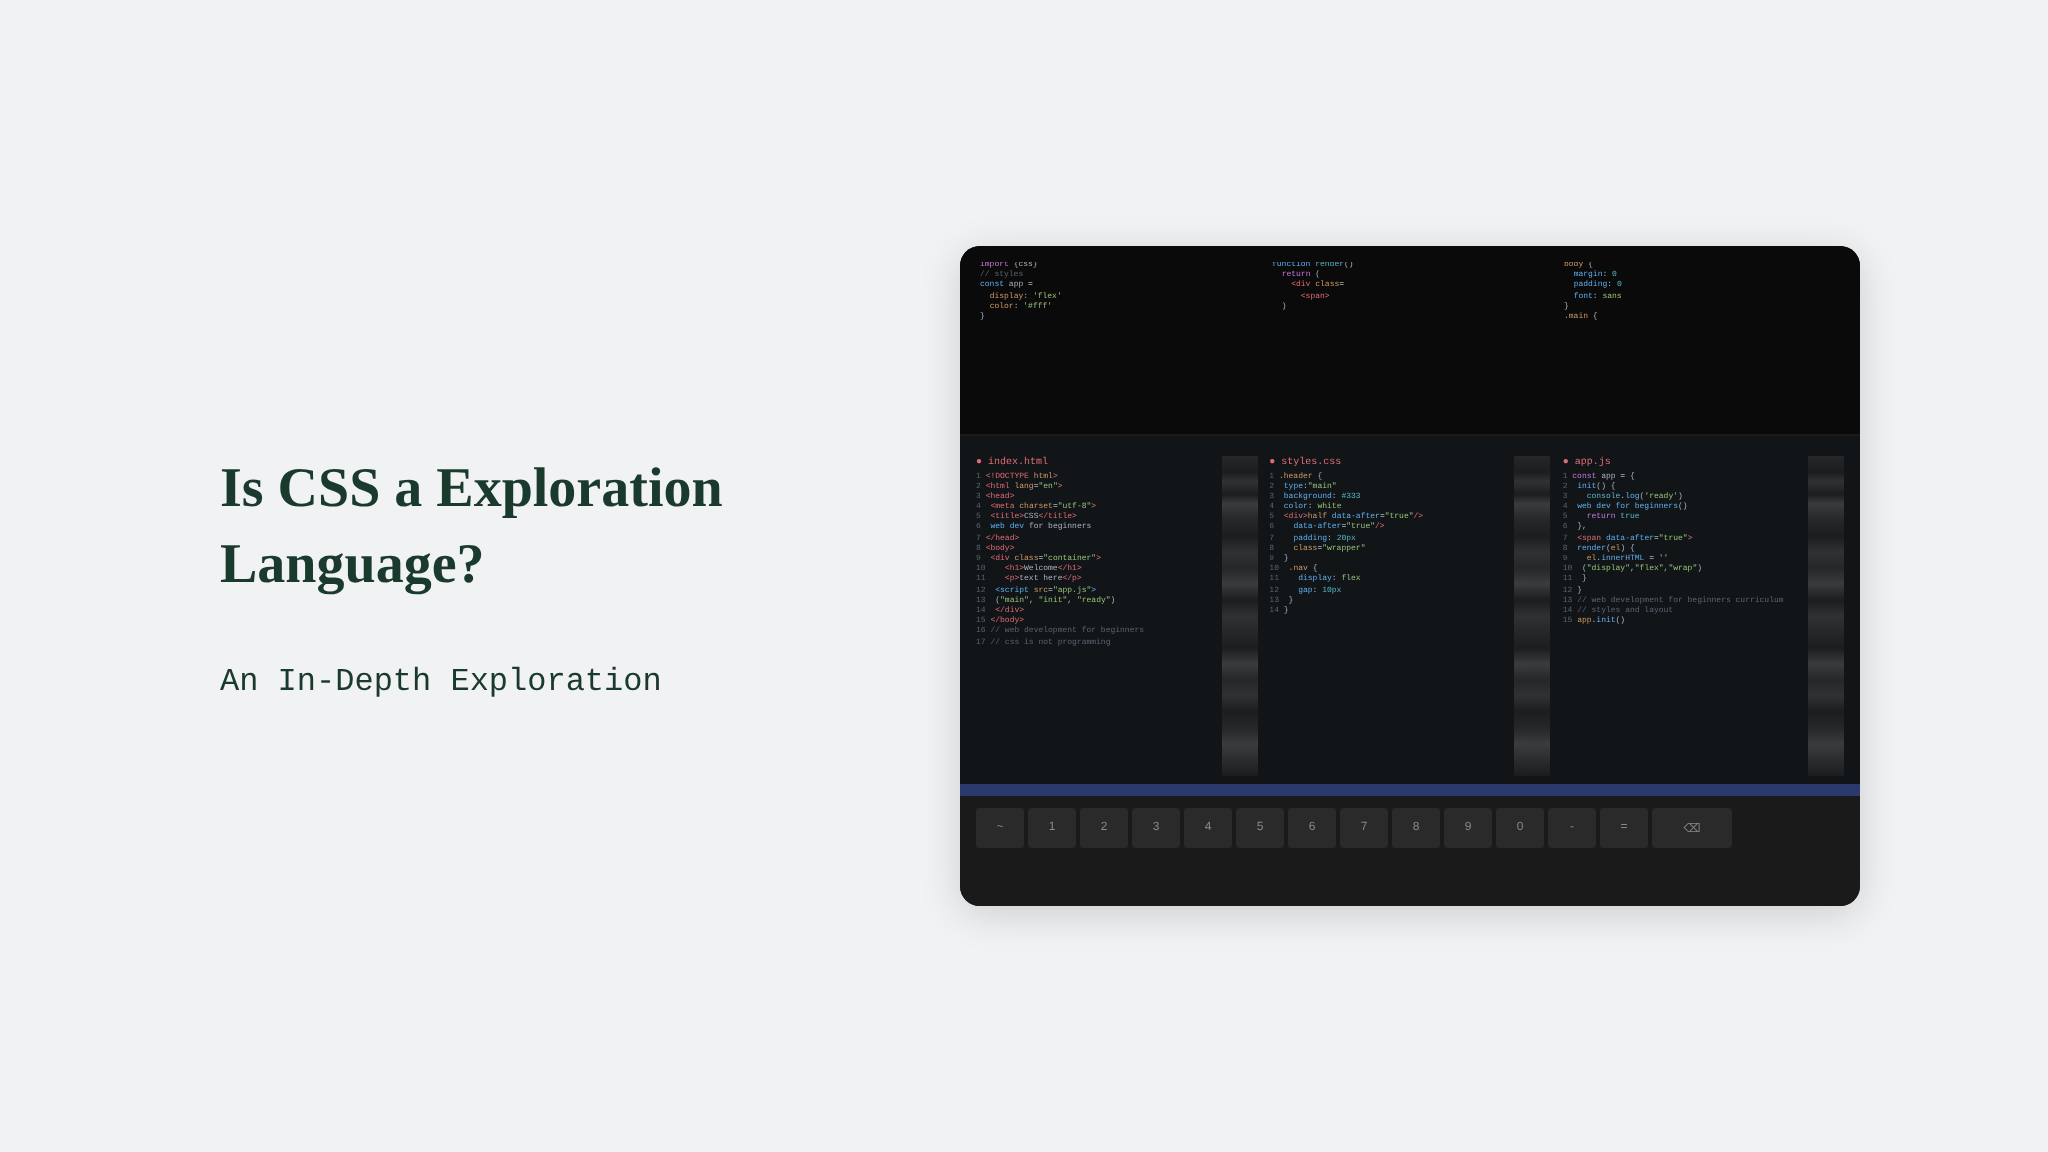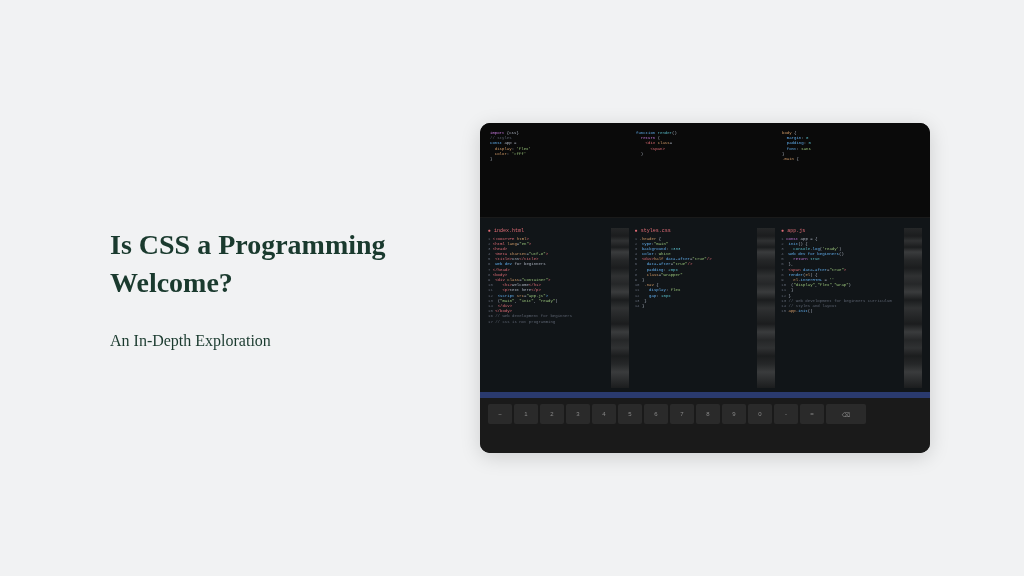--- a/index.html
+++ b/index.html
@@ -24,20 +24,21 @@
     .title {
       font-size: 28px;
       font-weight: bold;
       line-height: 1.35;
       color: #1a3a2e;
       margin-bottom: 30px;
     }
     .subtitle {
       font-size: 16px;
       color: #1a3a2e;
+      font-family: Liberation Mono, monospace;
     }
     .laptop-image {
       flex: 0 0 450px;
       height: 330px;
       background: #0d0d0d;
       border-radius: 10px;
       box-shadow: 0 4px 20px rgba(0,0,0,0.15);
       position: relative;
       overflow: hidden;
       display: flex;
@@ -116,21 +117,21 @@
     .tab-header {
       color: #e06c75;
       font-size: 5px;
       margin-bottom: 2px;
     }
   </style>
 </head>
 <body>
 
 <div class="text-section">
-  <h1 class="title">Is CSS a Programming Welcome?</h1>
+  <h1 class="title">Is CSS a Exploration Language?</h1>
   <p class="subtitle">An In-Depth Exploration</p>
 </div>
 
 <div class="laptop-image">
   <div class="top-screen">
     <div class="code-col">
       <div><span class="c-purple">import</span> <span class="c-white">{css}</span></div>
       <div><span class="c-gray">// styles</span></div>
       <div><span class="c-blue">const</span> <span class="c-white">app =</span></div>
       <div>&nbsp;&nbsp;<span class="c-orange">display</span><span class="c-white">:</span> <span class="c-green">'flex'</span></div>

